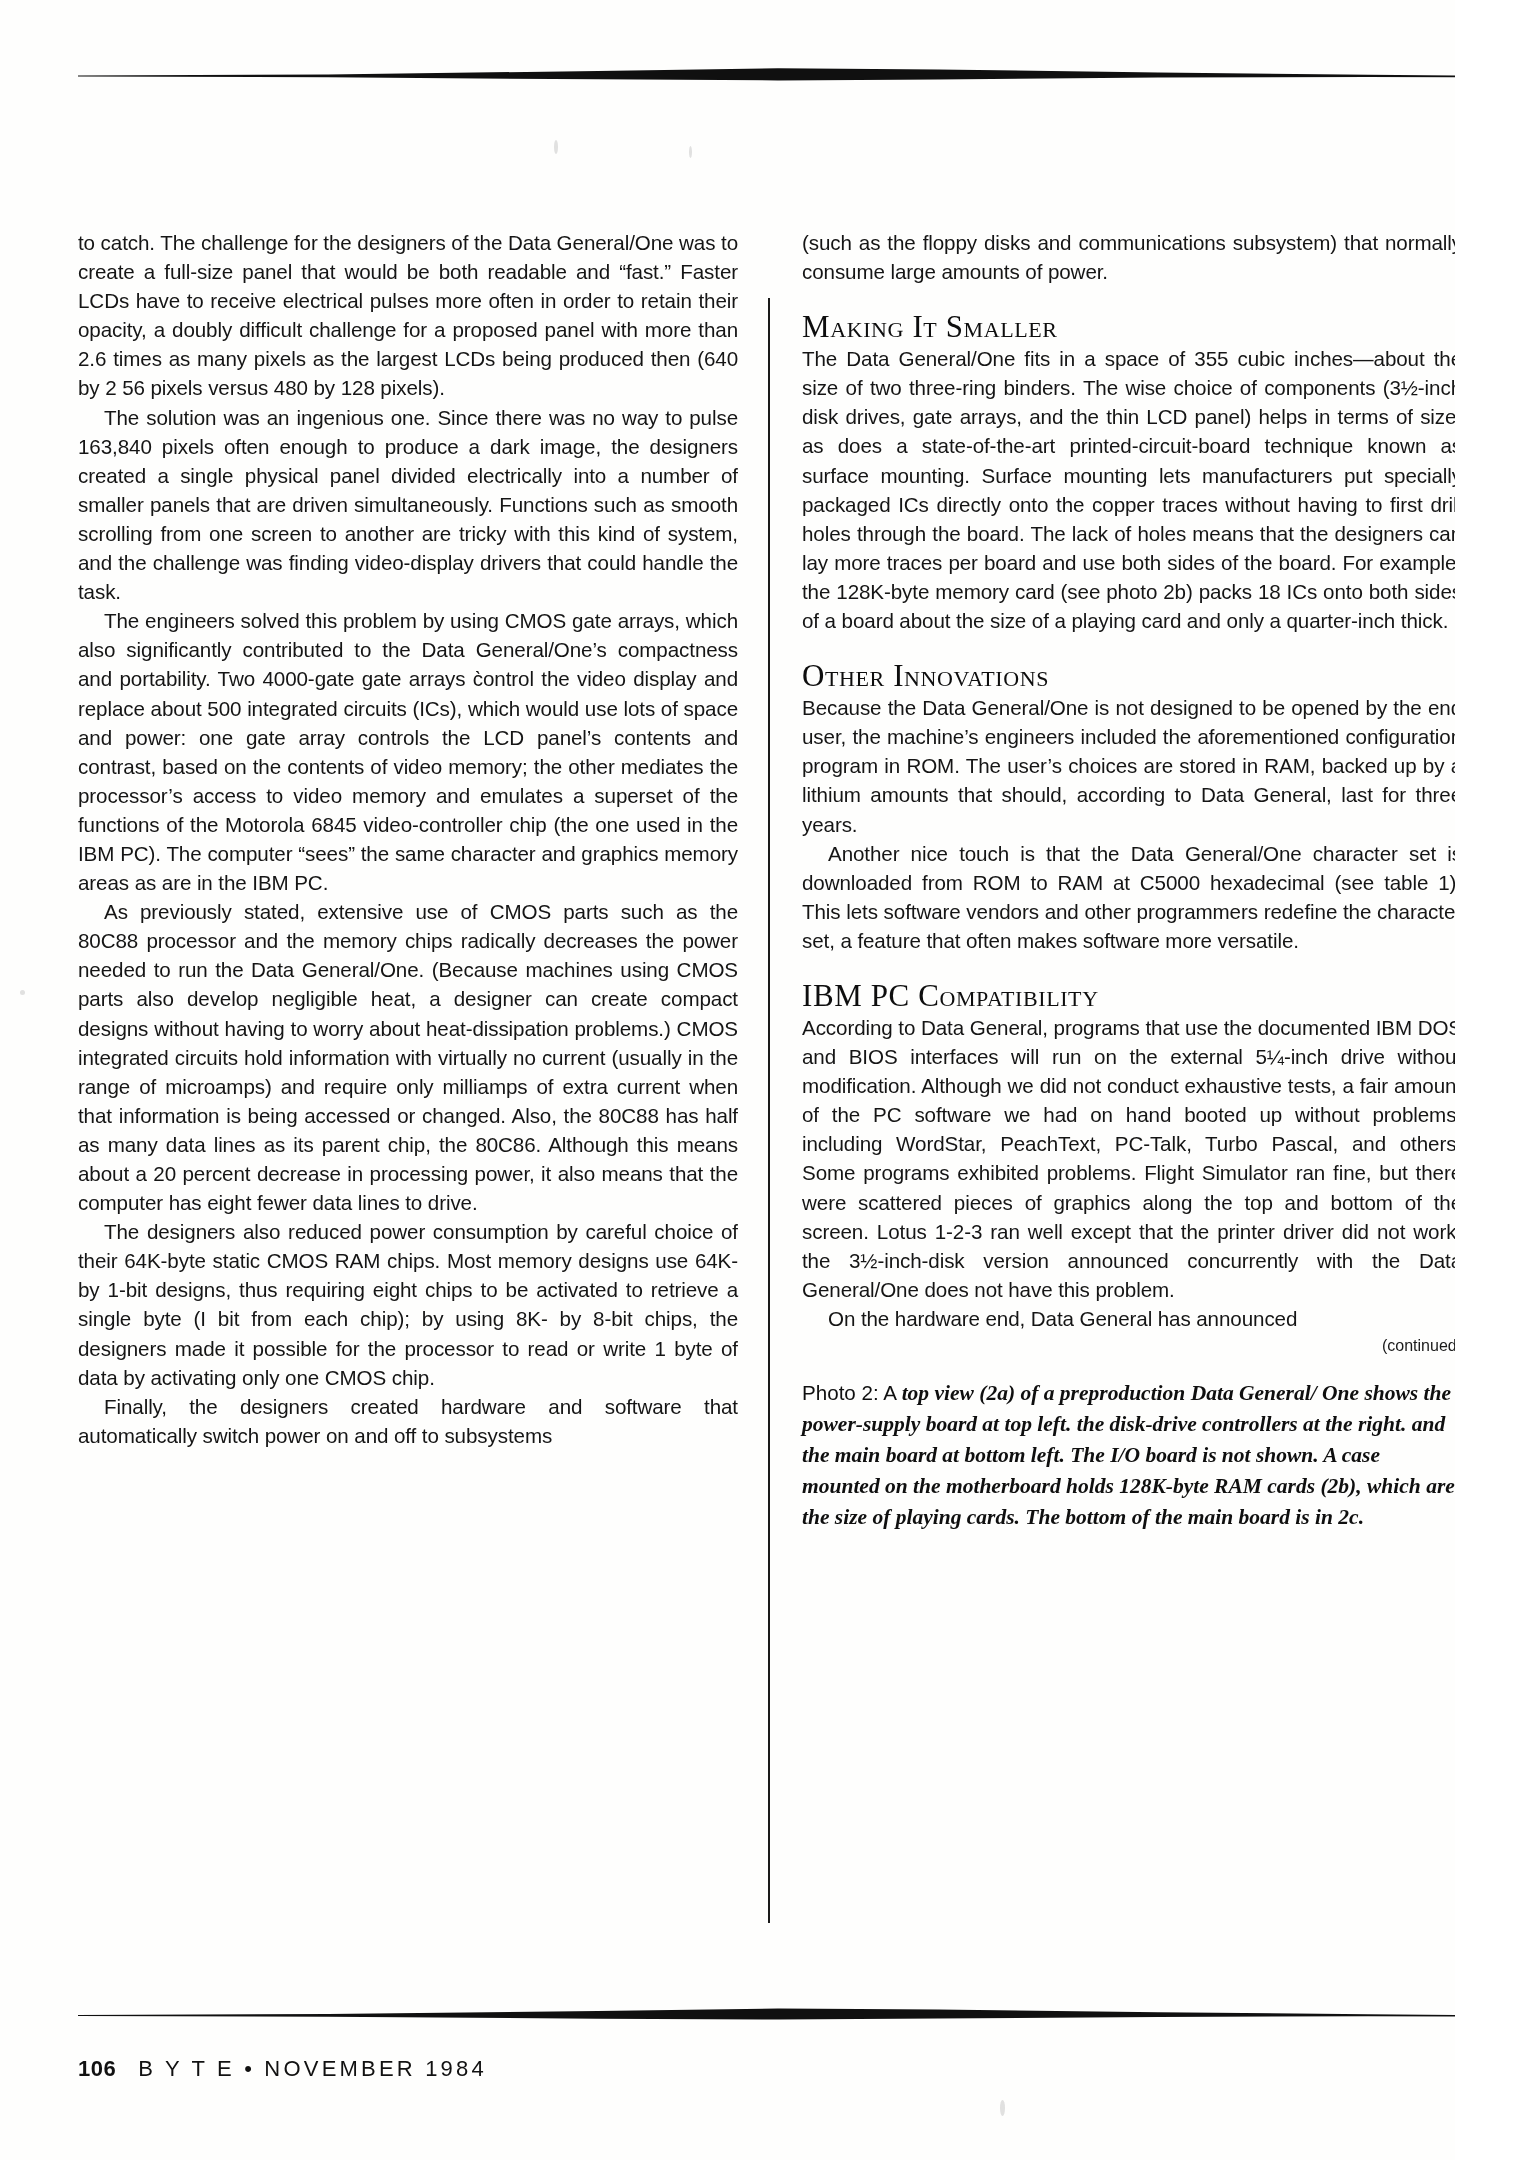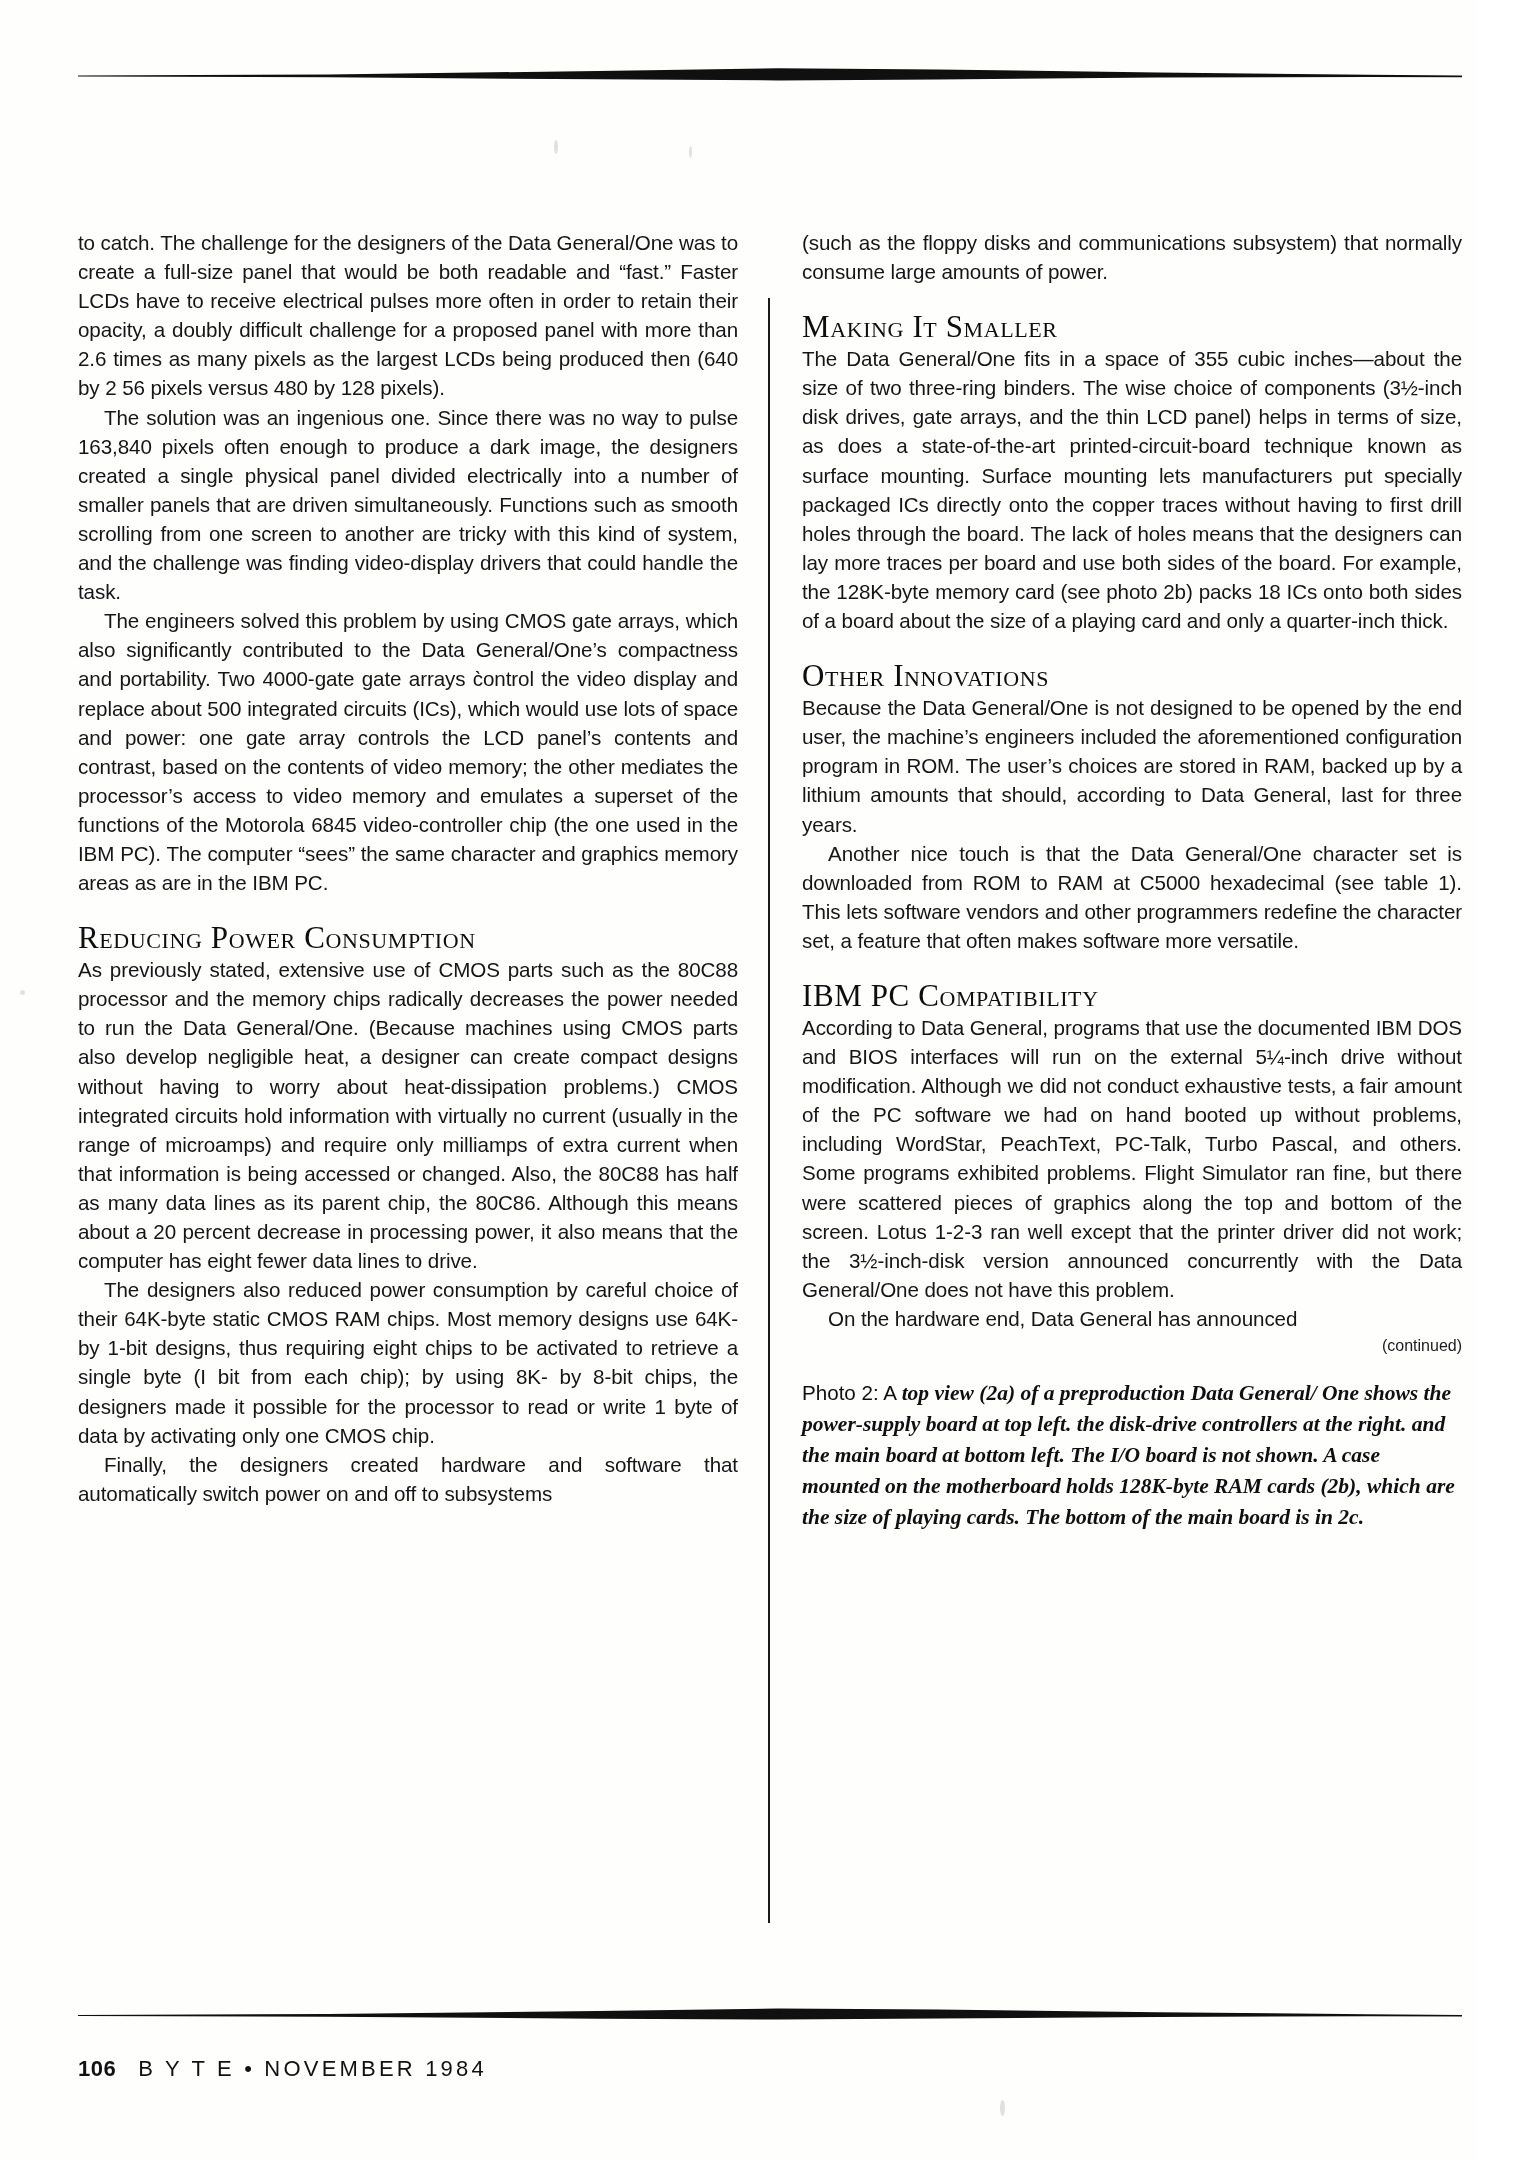--- a/index.html
+++ b/index.html
@@ -10,21 +10,20 @@
   body {
     font-family: "Liberation Sans", sans-serif;
     color: #141414;
   }
   .page {
     position: relative;
     width: 1455px;
     height: 2160px;
     background: #fefefd;
     overflow: hidden;
-    padding-left: 21px;
   }
 
   
   .rule-band {
     position: absolute;
     left: 78px;
     width: 1384px;
     height: 26px;
     overflow: hidden;
   }
@@ -151,21 +150,20 @@
 
   <div class="columns">
 
     <div class="col-divider"></div>
 
     <div class="col col-left">
       <p class="body no-indent">to catch. The challenge for the designers of the Data General/One was to create a full-size panel that would be both readable and “fast.” Faster LCDs have to receive electrical pulses more often in order to retain their opacity, a doubly difficult challenge for a proposed panel with more than 2.6 times as many pixels as the largest LCDs being produced then (640 by 2 56 pixels versus 480 by 128 pixels).</p>
       <p class="body">The solution was an ingenious one. Since there was no way to pulse 163,840 pixels often enough to produce a dark image, the designers created a single physical panel divided electrically into a number of smaller panels that are driven simultaneously. Functions such as smooth scrolling from one screen to another are tricky with this kind of system, and the challenge was finding video-display drivers that could handle the task.</p>
       <p class="body">The engineers solved this problem by using CMOS gate arrays, which also significantly contributed to the Data General/One’s compactness and portability. Two 4000-gate gate arrays c̀ontrol the video display and replace about 500 integrated circuits (ICs), which would use lots of space and power: one gate array controls the LCD panel’s contents and contrast, based on the contents of video memory; the other mediates the processor’s access to video memory and emulates a superset of the functions of the Motorola 6845 video-controller chip (the one used in the IBM PC). The computer “sees” the same character and graphics memory areas as are in the IBM PC.</p>
 
-      <h2 class="head">Reducing Power Consumption</h2>
 
       <p class="body after-head">As previously stated, extensive use of CMOS parts such as the 80C88 processor and the memory chips radically decreases the power needed to run the Data General/One. (Because machines using CMOS parts also develop negligible heat, a designer can create compact designs without having to worry about heat-dissipation problems.) CMOS integrated circuits hold information with virtually no current (usually in the range of microamps) and require only milliamps of extra current when that information is being accessed or changed. Also, the 80C88 has half as many data lines as its parent chip, the 80C86. Although this means about a 20 percent decrease in processing power, it also means that the computer has eight fewer data lines to drive.</p>
       <p class="body">The designers also reduced power consumption by careful choice of their 64K-byte static CMOS RAM chips. Most memory designs use 64K- by 1-bit designs, thus requiring eight chips to be activated to retrieve a single byte (I bit from each chip); by using 8K- by 8-bit chips, the designers made it possible for the processor to read or write 1 byte of data by activating only one CMOS chip.</p>
       <p class="body">Finally, the designers created hardware and software that automatically switch power on and off to subsystems</p>
     </div>
 
     <div class="col col-right">
       <p class="body no-indent">(such as the floppy disks and communications subsystem) that normally consume large amounts of power.</p>
 
       <h2 class="head">Making It Smaller</h2>

